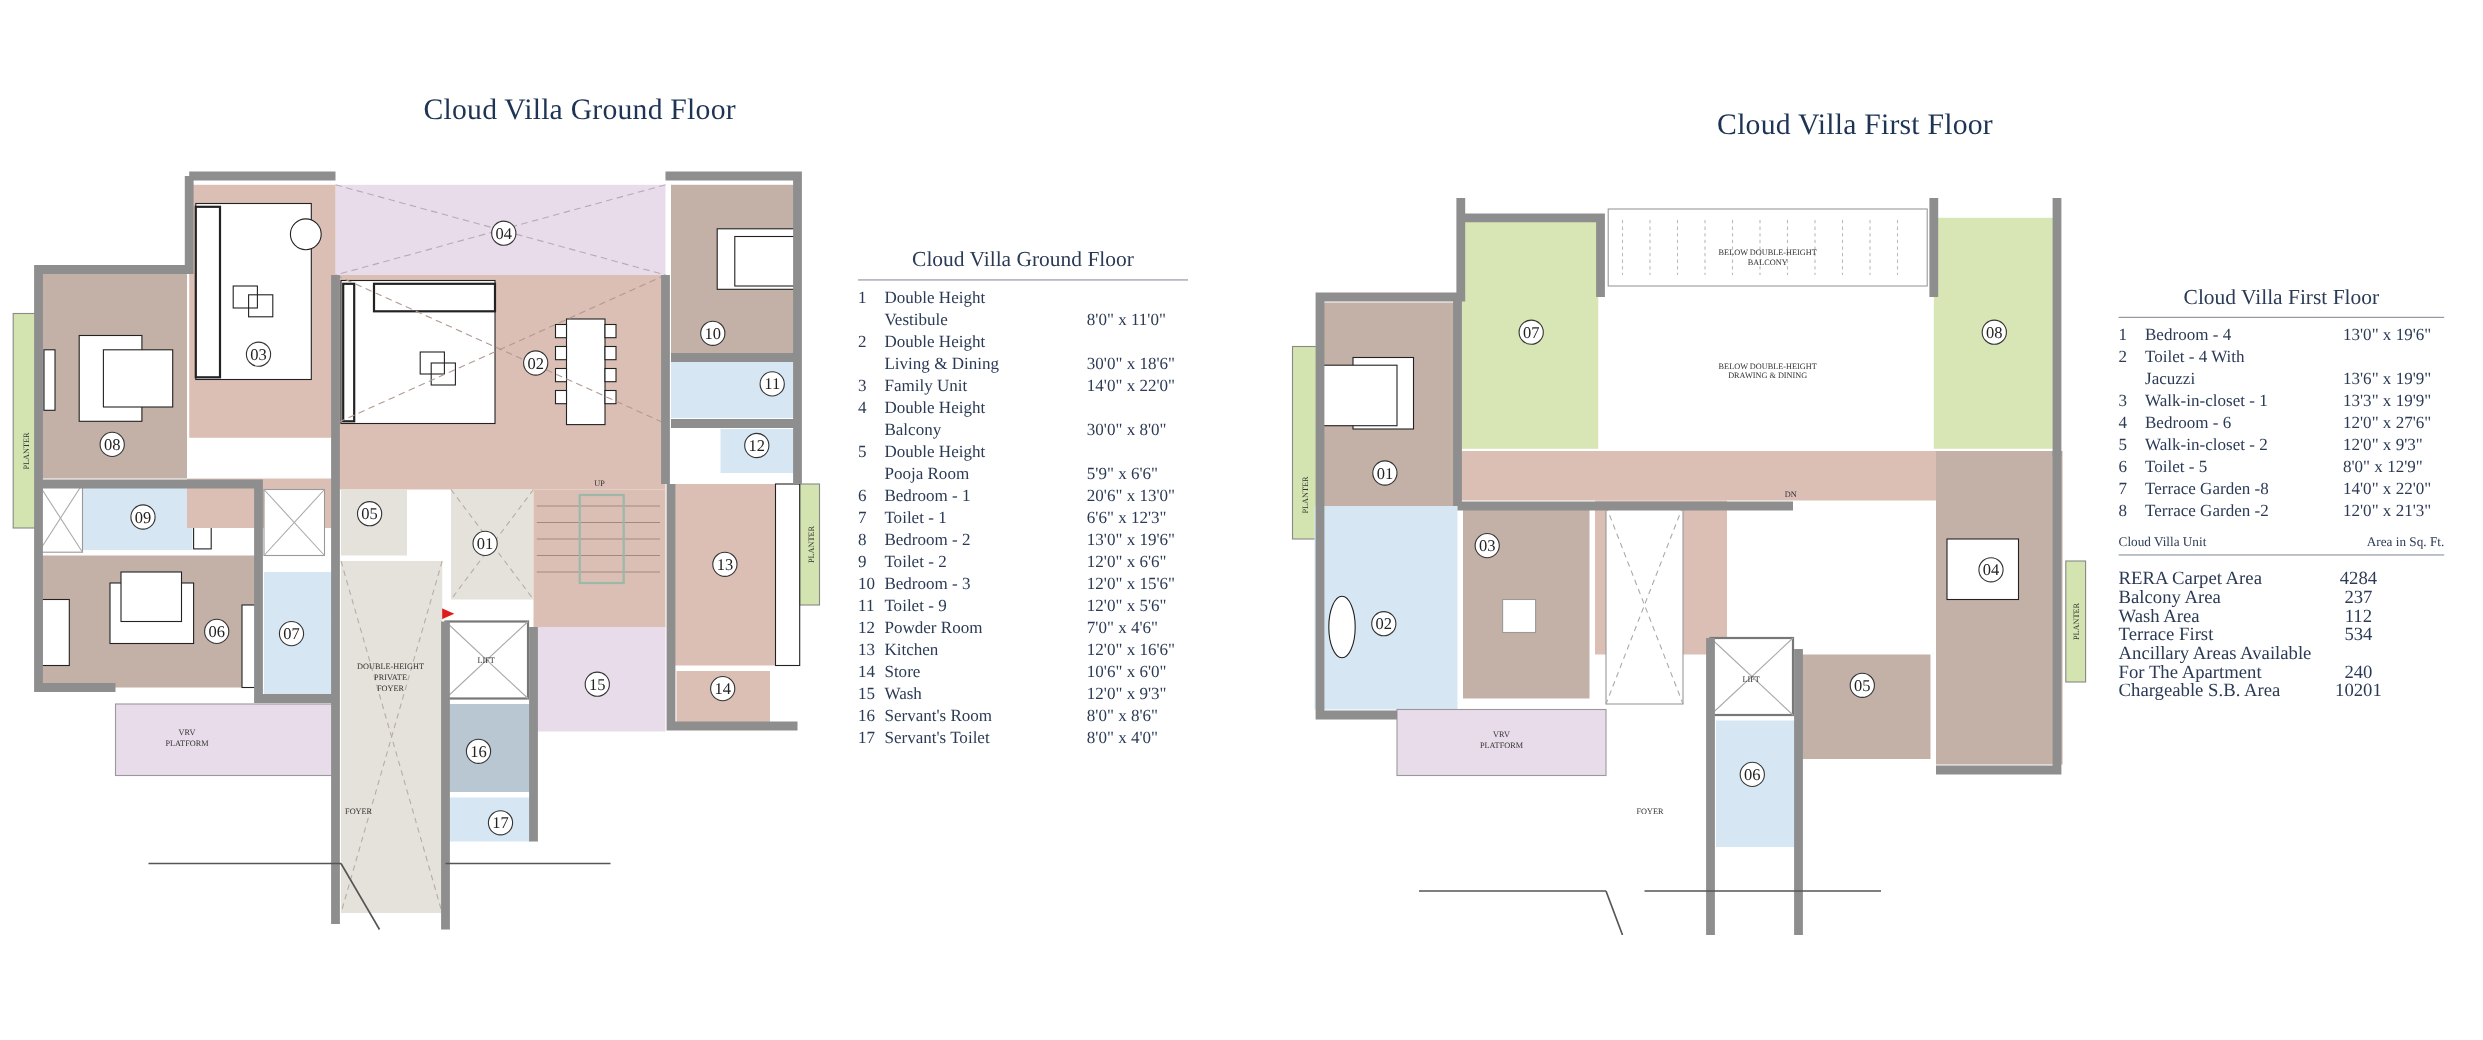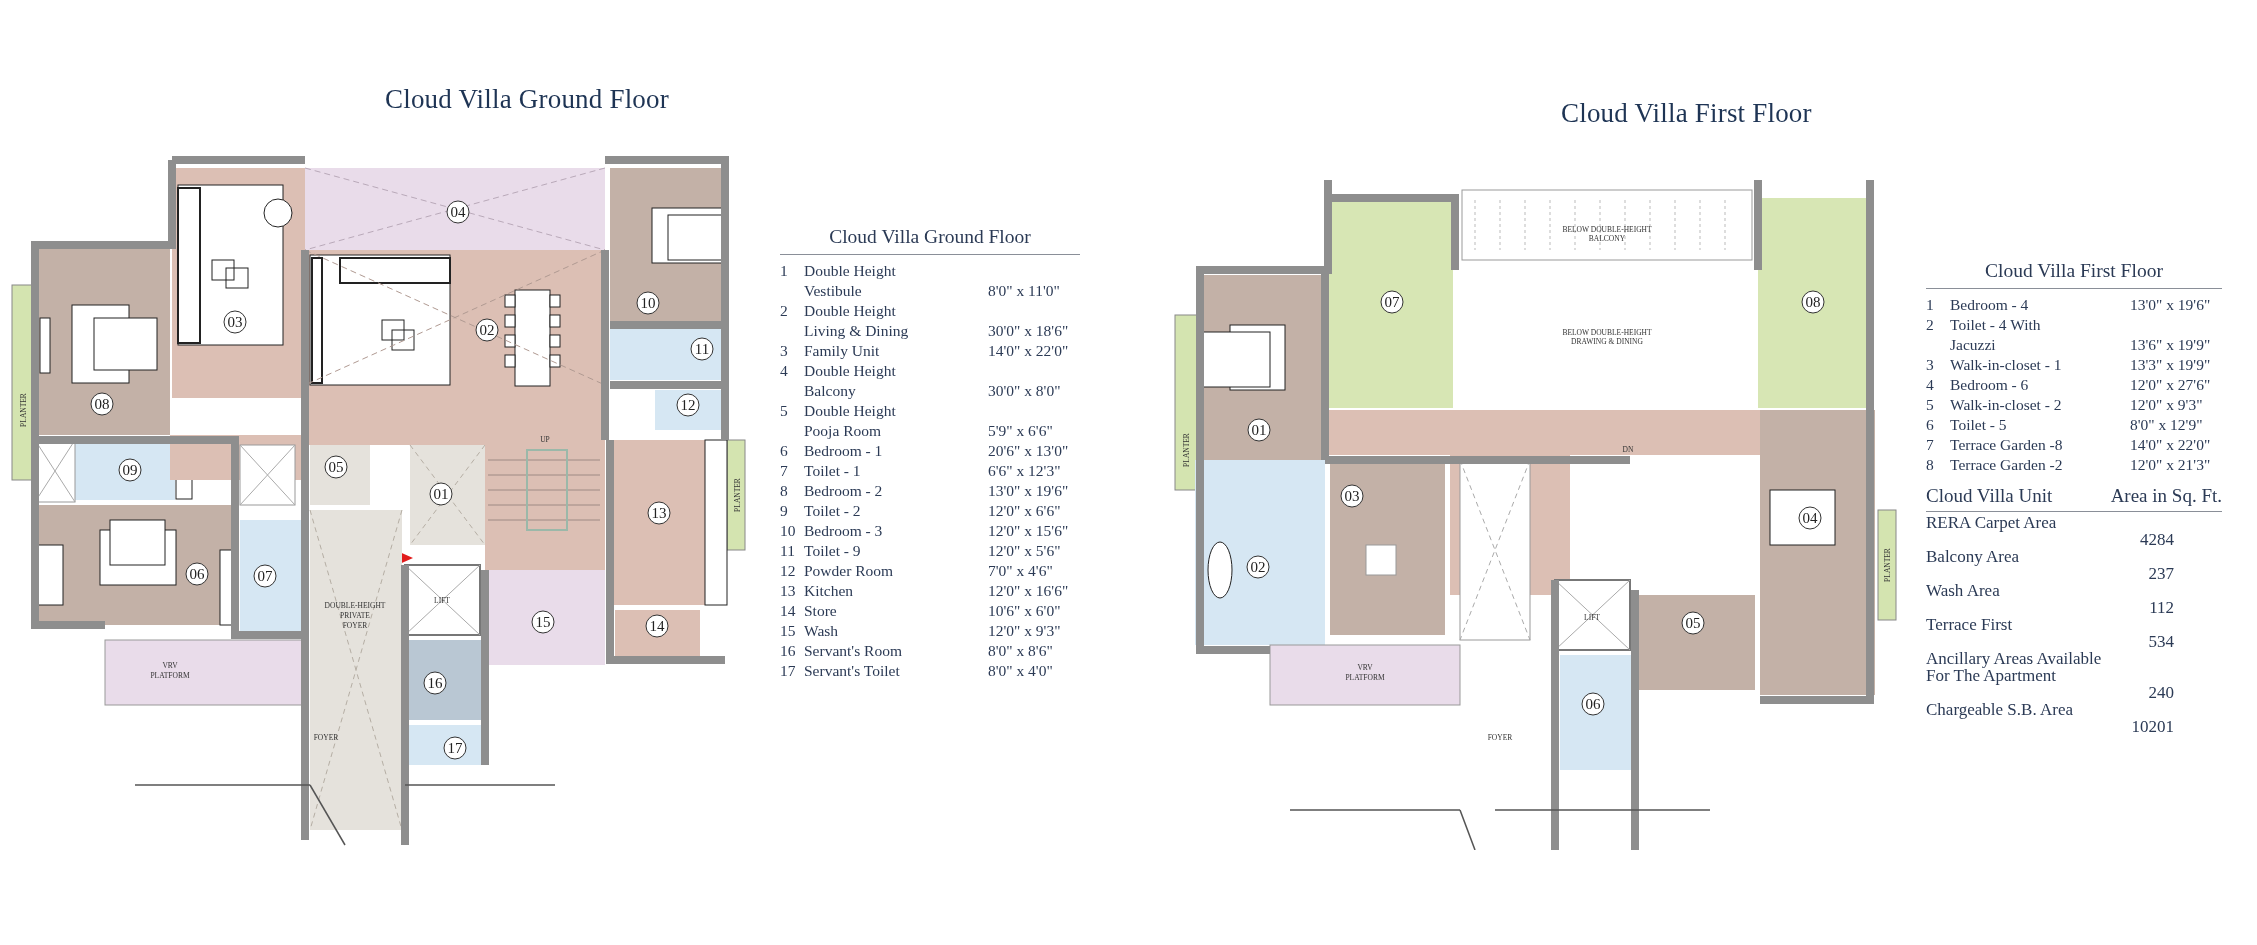--- a/index.html
+++ b/index.html
@@ -5,24 +5,24 @@
   html,body{margin:0;padding:0;background:#ffffff;}
   body{width:2257px;height:945px;position:relative;overflow:hidden;font-family:"Liberation Serif","DejaVu Serif",serif;color:#2b3a55;}
   .title{position:absolute;font-size:27px;color:#1e3454;letter-spacing:0.2px;white-space:nowrap;}
   .plan{position:absolute;}
   .legend{position:absolute;font-size:15.5px;color:#2b3a55;}
   .legend h3{margin:0;font-weight:normal;font-size:19.5px;color:#2b3a55;text-align:center;padding-bottom:6px;border-bottom:1.5px solid #8a8f98;margin-bottom:6px;white-space:nowrap;}
   .lrow{display:flex;line-height:20px;}
   .lnum{width:24px;flex:none;}
   .lname{flex:1;white-space:nowrap;}
   .ldim{width:92px;flex:none;text-align:left;white-space:nowrap;}
-  .area-head{display:flex;justify-content:space-between;font-size:19px;border-bottom:1.5px solid #8a8f98;padding-bottom:4px;margin-top:10px;margin-bottom:2px;}
+  .area-head{display:flex;justify-content:space-between;font-size:12px;border-bottom:1.5px solid #8a8f98;padding-bottom:4px;margin-top:10px;margin-bottom:12px;}
   .arow{display:flex;line-height:17px;font-size:17px;}
   .arow .an{flex:1;white-space:nowrap;}
-  .arow .av{width:60px;text-align:right;padding-right:48px;margin-top:17px;}
+  .arow .av{width:60px;text-align:center;padding-right:48px;}
   svg text{font-family:"Liberation Serif","DejaVu Serif",serif;}
   .lbl{font-size:7.5px;fill:#333;}
   .num{font-size:15px;fill:#222;}
 </style>
 </head>
 <body>
 
 <div class="title" style="left:385px;top:84px;">Cloud Villa Ground Floor</div>
 <div class="title" style="left:1561px;top:98px;">Cloud Villa First Floor</div>
 

